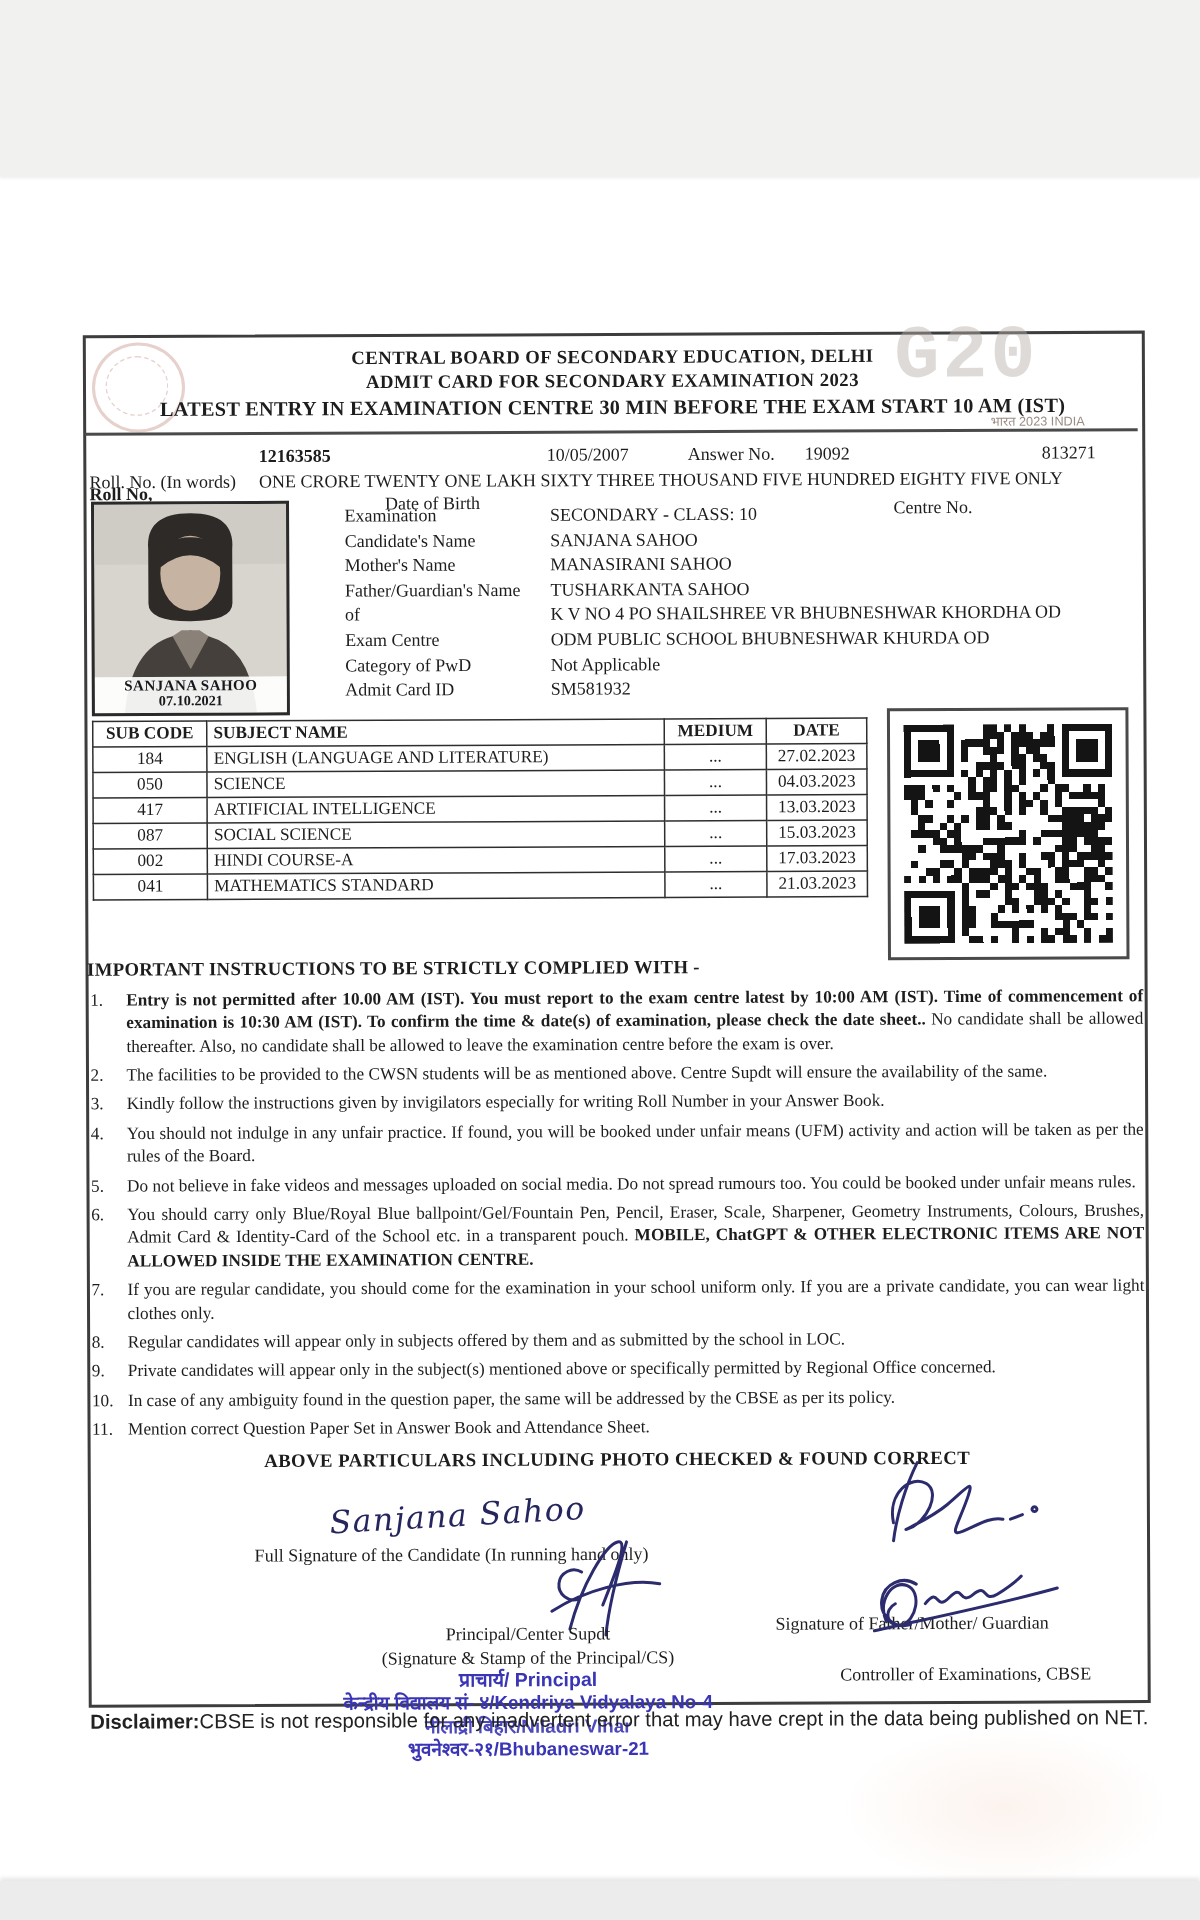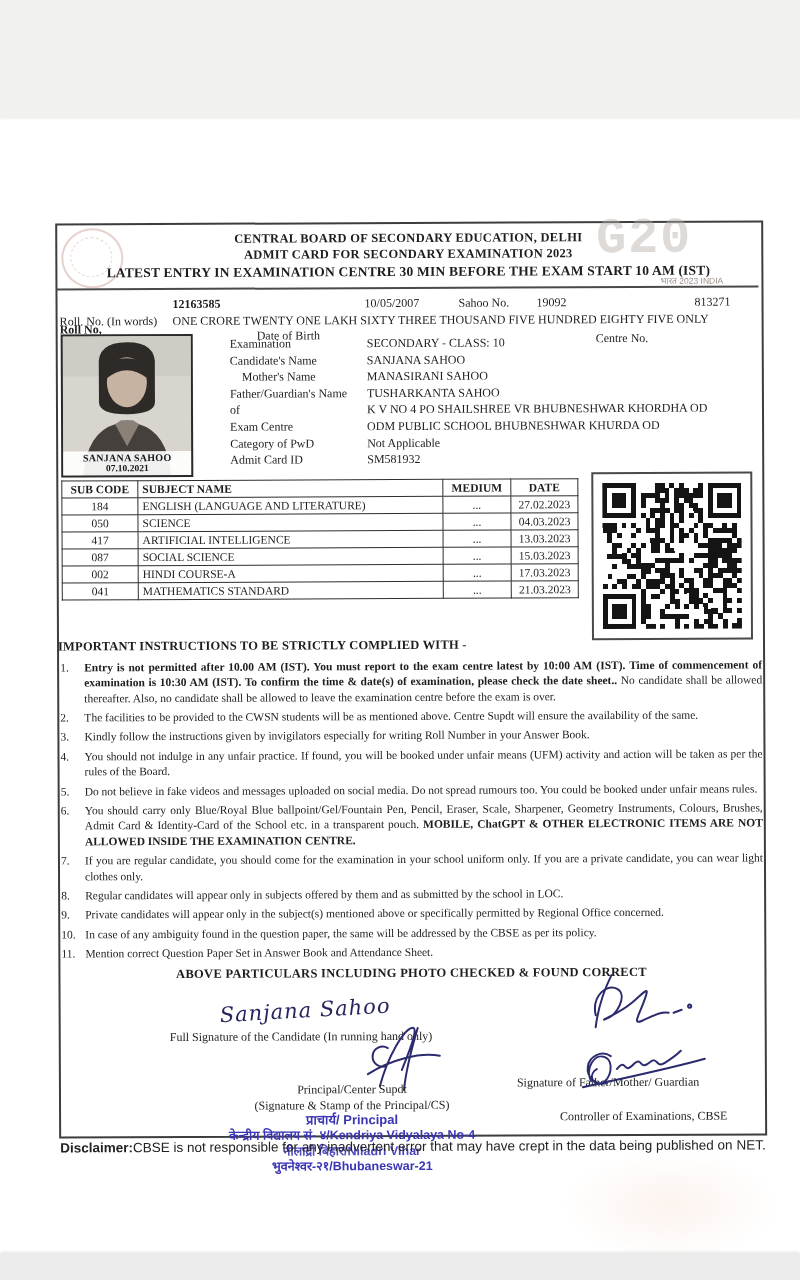--- a/index.html
+++ b/index.html
@@ -82,21 +82,21 @@
     <div class="abs hdr hdr-title">ADMIT CARD FOR SECONDARY EXAMINATION 2023</div>
     <div class="abs hdr hdr-note">LATEST ENTRY IN EXAMINATION CENTRE 30 MIN BEFORE THE EXAM START 10 AM (IST)</div>
     <div class="abs g20">G20</div>
     <div class="abs g20-cap">भारत 2023 INDIA</div>
     <div class="abs hrule"></div>
 
     <span class="fld b" style="left:61px;top:296px;margin-top:25px;">Roll No,</span>
     <span class="fld b" style="left:174px;top:296px;">12163585</span>
     <span class="fld" style="left:258px;top:296px;margin-top:32px;">Date of Birth</span>
     <span class="fld" style="left:366px;top:296px;">10/05/2007</span>
-    <span class="fld" style="left:460px;top:296px;">Sahoo No.</span>
+    <span class="fld" style="left:460px;top:296px;">Answer No.</span>
     <span class="fld" style="left:538px;top:296px;">19092</span>
     <span class="fld" style="left:597px;top:296px;margin-top:36px;">Centre No.</span>
     <span class="fld" style="left:696px;top:296px;text-align:center;">813271</span>
     <span class="fld" style="left:61px;top:313px;">Roll. No. (In words)</span>
     <span class="fld" style="left:174px;top:313px;">ONE CRORE TWENTY ONE LAKH SIXTY THREE THOUSAND FIVE HUNDRED EIGHTY FIVE ONLY</span>
 
     <div class="abs photo">
       <svg width="128" height="139" viewBox="0 0 128 139">
         <rect x="0" y="0" width="128" height="139" fill="#d8d4ce"></rect>
         <rect x="0" y="0" width="128" height="40" fill="#cfccc6"></rect>
@@ -109,21 +109,21 @@
       <div class="photo-cap">
         <div class="n">SANJANA SAHOO</div>
         <div class="d">07.10.2021</div>
       </div>
     </div>
 
     <span class="det-label" style="top:336px;">Examination</span>
     <span class="det-value" style="top:336px;">SECONDARY - CLASS: 10</span>
     <span class="det-label" style="top:352.6px;">Candidate's Name</span>
     <span class="det-value" style="top:352.6px;">SANJANA SAHOO</span>
-    <span class="det-label" style="top:369.2px;margin-left:12px;">Mother's Name</span>
+    <span class="det-label" style="top:369.2px;">Mother's Name</span>
     <span class="det-value" style="top:369.2px;">MANASIRANI SAHOO</span>
     <span class="det-label" style="top:385.8px;">Father/Guardian's Name</span>
     <span class="det-value" style="top:385.8px;">TUSHARKANTA SAHOO</span>
     <span class="det-label" style="top:402.4px;">of</span>
     <span class="det-value" style="top:402.4px;">K V NO 4 PO SHAILSHREE VR BHUBNESHWAR KHORDHA OD</span>
     <span class="det-label" style="top:419px;">Exam Centre</span>
     <span class="det-value" style="top:419px;">ODM PUBLIC SCHOOL BHUBNESHWAR KHURDA OD</span>
     <span class="det-label" style="top:435.6px;">Category of PwD</span>
     <span class="det-value" style="top:435.6px;">Not Applicable</span>
     <span class="det-label" style="top:452.2px;">Admit Card ID</span>

